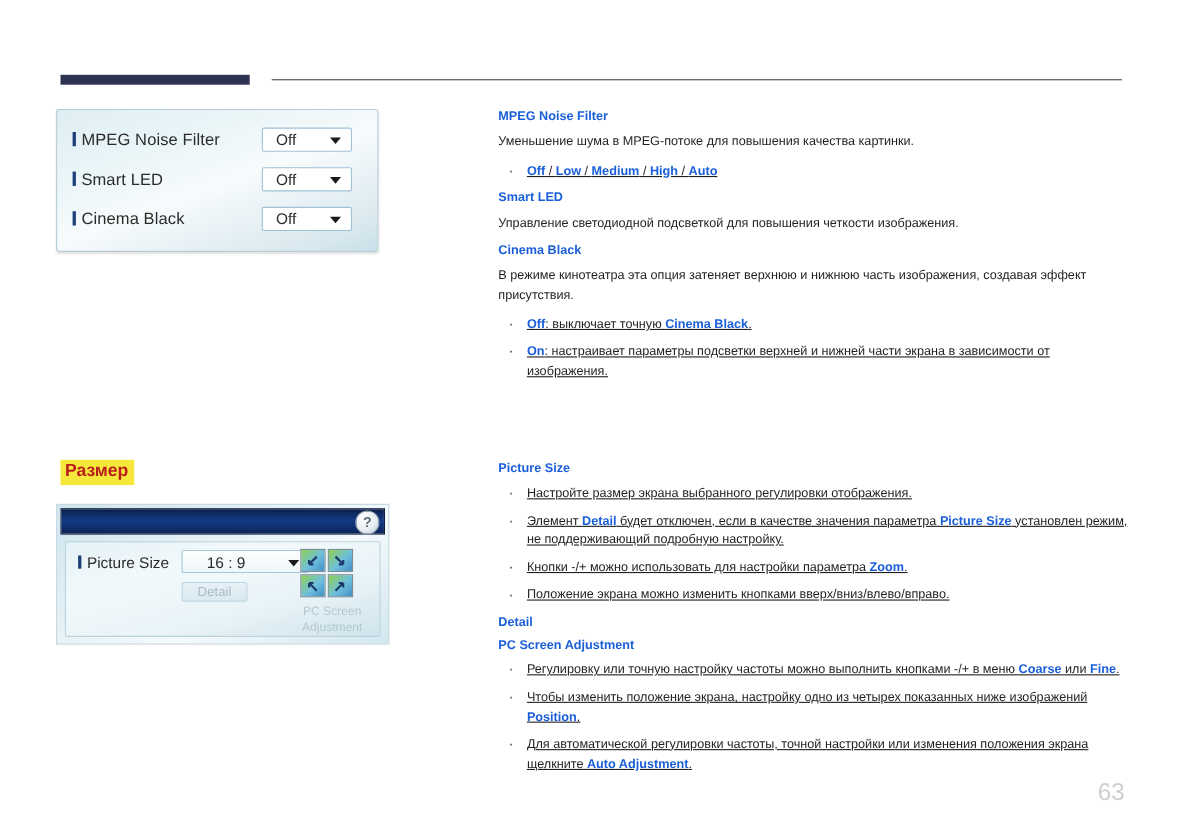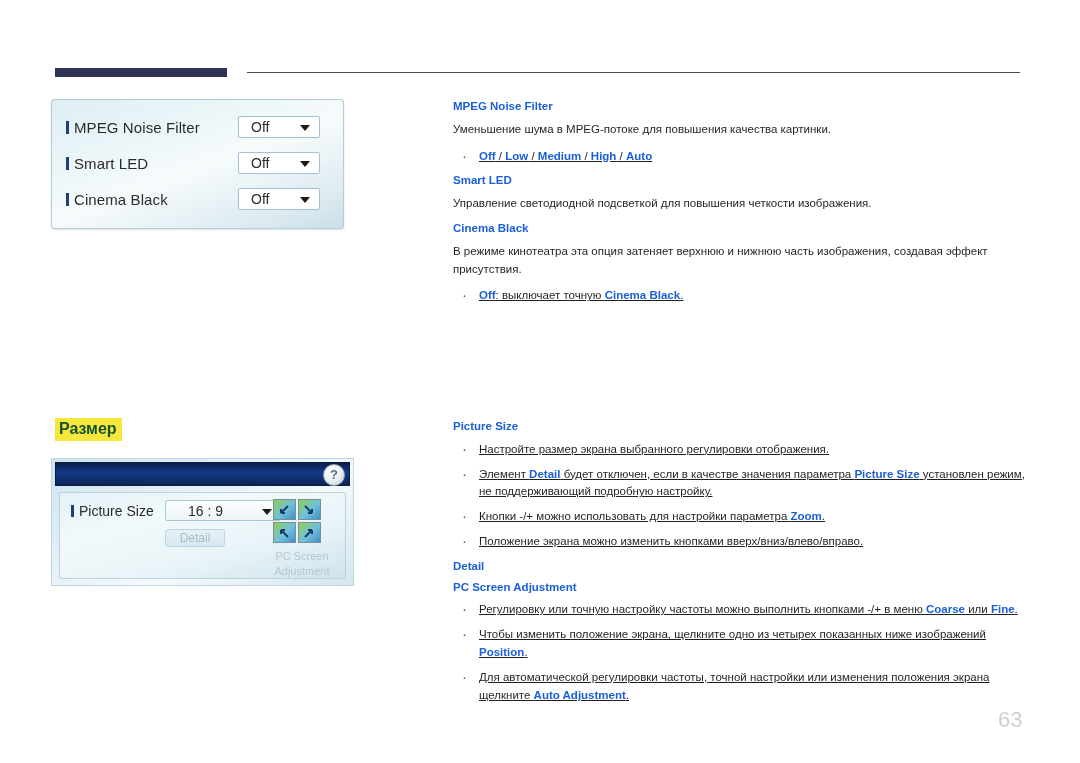--- a/index.html
+++ b/index.html
@@ -112,21 +112,21 @@
     border-top: 6px solid #1a1a1a;
   }
 
   
   .hl-heading {
     position: absolute;
     left: 55px;
     top: 418px;
     font-size: 16px;
     font-weight: bold;
-    color: #14532d;
+    color: #b91c1c;
     background: #f5e83a;
     padding: 2px 5px 3px 4px;
     line-height: 1.1;
   }
 
   
   .osd-ps {
     position: absolute;
     left: 51px;
     top: 458px;
@@ -398,33 +398,34 @@
     <p class="para">Уменьшение шума в MPEG-потоке для повышения качества картинки.</p>
     <ul class="bullets">
       <li><span class="b">Off</span><span class="sep"> / </span><span class="b">Low</span><span class="sep"> / </span><span class="b">Medium</span><span class="sep"> / </span><span class="b">High</span><span class="sep"> / </span><span class="b">Auto</span></li>
     </ul>
     <div class="sec-head">Smart LED</div>
     <p class="para">Управление светодиодной подсветкой для повышения четкости изображения.</p>
     <div class="sec-head">Cinema Black</div>
     <p class="para">В режиме кинотеатра эта опция затеняет верхнюю и нижнюю часть изображения, создавая эффект присутствия.</p>
     <ul class="bullets">
       <li><span class="b">Off</span><span class="sep">: выключает точную </span><span class="b">Cinema Black</span><span class="sep">.</span></li>
+      <li><span class="b">On</span><span class="sep">: настраивает параметры подсветки верхней и нижней части экрана в зависимости от изображения.</span></li>
     </ul>
   </div>
 
 <div class="doc-col2" id="col-bottom">
     <div class="sec-head">Picture Size</div>
     <ul class="bullets">
       <li><span class="sep">Настройте размер экрана выбранного регулировки отображения.</span></li>
       <li><span class="sep">Элемент </span><span class="b">Detail</span><span class="sep"> будет отключен, если в качестве значения параметра </span><span class="b">Picture Size</span><span class="sep"> установлен режим, не поддерживающий подробную настройку.</span></li>
       <li><span class="sep">Кнопки -/+ можно использовать для настройки параметра </span><span class="b">Zoom</span><span class="sep">.</span></li>
       <li><span class="sep">Положение экрана можно изменить кнопками вверх/вниз/влево/вправо.</span></li>
     </ul>
     <div class="sec-head">Detail</div>
     <div class="sec-head">PC Screen Adjustment</div>
     <ul class="bullets">
       <li><span class="sep">Регулировку или точную настройку частоты можно выполнить кнопками -/+ в меню </span><span class="b">Coarse</span><span class="sep"> или </span><span class="b">Fine</span><span class="sep">.</span></li>
-      <li><span class="sep">Чтобы изменить положение экрана, щелкните одно из четырех показанных ниже изображений </span><span class="b">Position</span><span class="sep">.</span></li>
+      <li><span class="sep">Чтобы изменить положение экрана, настройку одно из четырех показанных ниже изображений </span><span class="b">Position</span><span class="sep">.</span></li>
       <li><span class="sep">Для автоматической регулировки частоты, точной настройки или изменения положения экрана щелкните </span><span class="b">Auto Adjustment</span><span class="sep">.</span></li>
     </ul>
   </div>
 
 <div class="page-num">63</div>
 
 </body></html>

